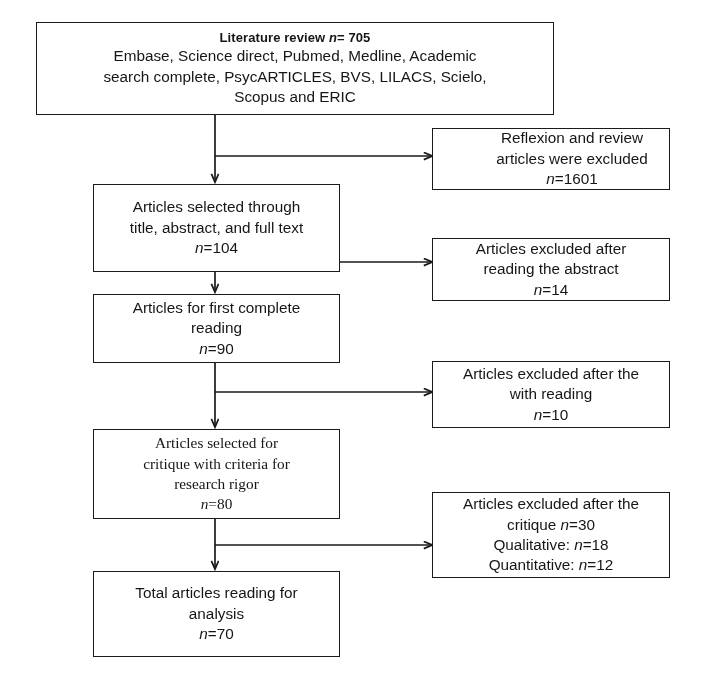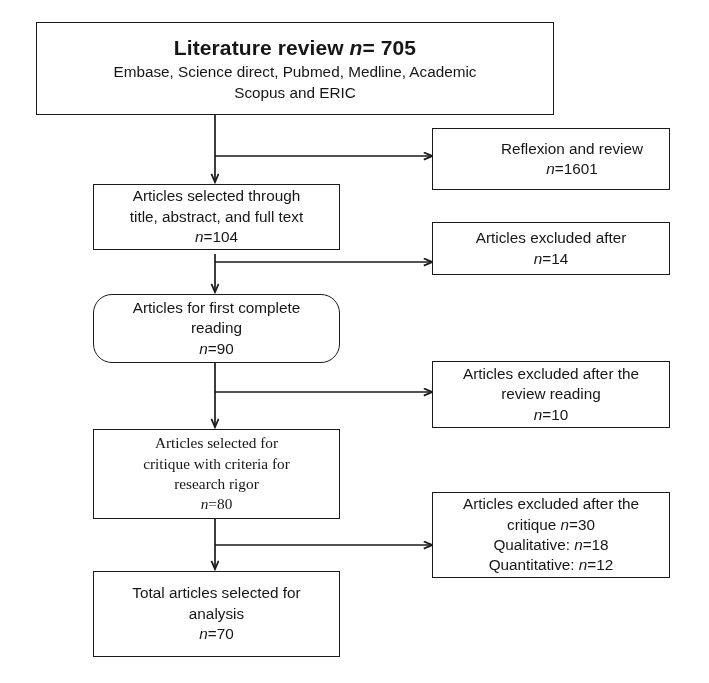--- a/index.html
+++ b/index.html
@@ -37,21 +37,21 @@
     justify-content: center;
     text-align: center;
     font-size: 15.3px;
     line-height: 1.34;
     color: #161616;
     padding: 2px 6px;
   }
   .node .line { display: block; white-space: nowrap; }
   .node .hdr {
     font-weight: bold;
-    font-size: 21px;
+    font-size: 13px;
     letter-spacing: .1px;
   }
   .nvar { font-style: italic; }
 </style>
 </head>
 <body>
 
 <div id="canvas">
 
   <svg id="connectors" viewBox="0 0 709 683" xmlns="http://www.w3.org/2000/svg">
@@ -86,61 +86,64 @@
       <path d="M215,519 L215,569" marker-end="url(#arrow)"></path>
     </g>
     <g stroke="#1a1a1a" stroke-width="1.7" fill="none">
       <path d="M215,545 L432,545" marker-end="url(#arrow)"></path>
     </g>
   </svg>
 
   <div class="node" style="left:36px; top:22px; width:518px; height:93px;">
     <span class="line hdr"><span>Literature review</span> <span class="nvar">n</span><span>= 705</span></span>
     <span class="line">Embase, Science direct, Pubmed, Medline, Academic</span>
+    <span class="line">search complete, PsycARTICLES, BVS, LILACS, Scielo,</span>
     <span class="line">Scopus and ERIC</span>
   </div>
 
-  <div class="node" style="left:93px; top:184px; width:247px; height:66px;">
+  <div class="node" style="left:93px; top:184px; width:247px; height:88px;">
     <span class="line">Articles selected through</span>
     <span class="line">title, abstract, and full text</span>
     <span class="line"><span class="nvar">n</span><span>=104</span></span>
   </div>
 
-  <div class="node" style="left:93px; top:294px; width:247px; height:69px;border-radius:19px;">
+  <div class="node" style="left:93px; top:294px; width:247px; height:69px;">
     <span class="line">Articles for first complete</span>
     <span class="line">reading</span>
     <span class="line"><span class="nvar">n</span><span>=90</span></span>
   </div>
 
   <div class="node" style="left:93px; top:429px; width:247px; height:90px;font-family:Liberation Serif, serif;">
     <span class="line">Articles selected for</span>
     <span class="line">critique with criteria for</span>
     <span class="line">research rigor</span>
     <span class="line"><span class="nvar">n</span><span>=80</span></span>
   </div>
 
   <div class="node" style="left:93px; top:571px; width:247px; height:86px;">
-    <span class="line">Total articles selected for</span>
+    <span class="line">Total articles reading for</span>
     <span class="line">analysis</span>
     <span class="line"><span class="nvar">n</span><span>=70</span></span>
   </div>
 
   <div class="node" style="left:432px; top:128px; width:238px; height:62px;padding-left:48px;">
     <span class="line">Reflexion and review</span>
+    <span class="line">articles were excluded</span>
     <span class="line"><span class="nvar">n</span><span>=1601</span></span>
   </div>
 
-  <div class="node" style="left:432px; top:222px; width:238px; height:53px;">
+  <div class="node" style="left:432px; top:238px; width:238px; height:63px;">
     <span class="line">Articles excluded after</span>
+    <span class="line">reading the abstract</span>
     <span class="line"><span class="nvar">n</span><span>=14</span></span>
   </div>
 
   <div class="node" style="left:432px; top:361px; width:238px; height:67px;">
     <span class="line">Articles excluded after the</span>
-    <span class="line">review reading</span>
+    <span class="line">with reading</span>
     <span class="line"><span class="nvar">n</span><span>=10</span></span>
   </div>
 
   <div class="node" style="left:432px; top:492px; width:238px; height:86px;">
     <span class="line">Articles excluded after the</span>
     <span class="line"><span>critique </span><span class="nvar">n</span><span>=30</span></span>
     <span class="line"><span>Qualitative: </span><span class="nvar">n</span><span>=18</span></span>
     <span class="line"><span>Quantitative: </span><span class="nvar">n</span><span>=12</span></span>
   </div>
 

